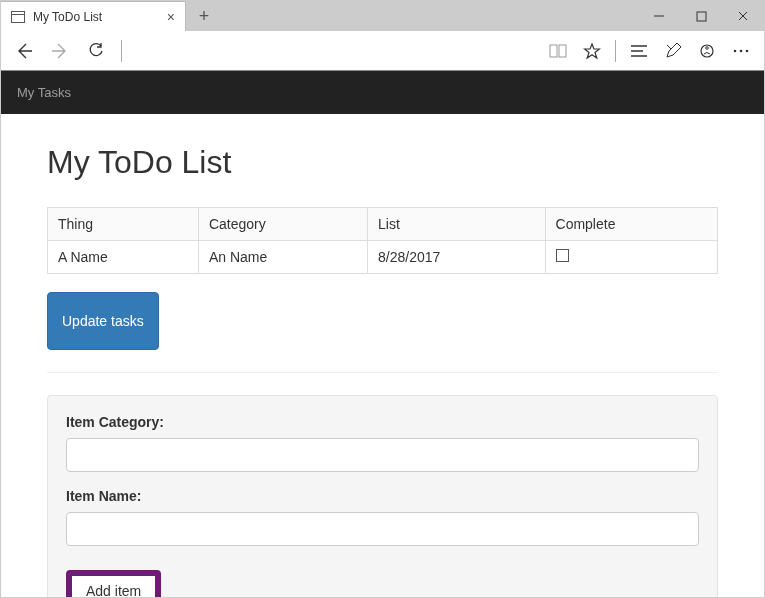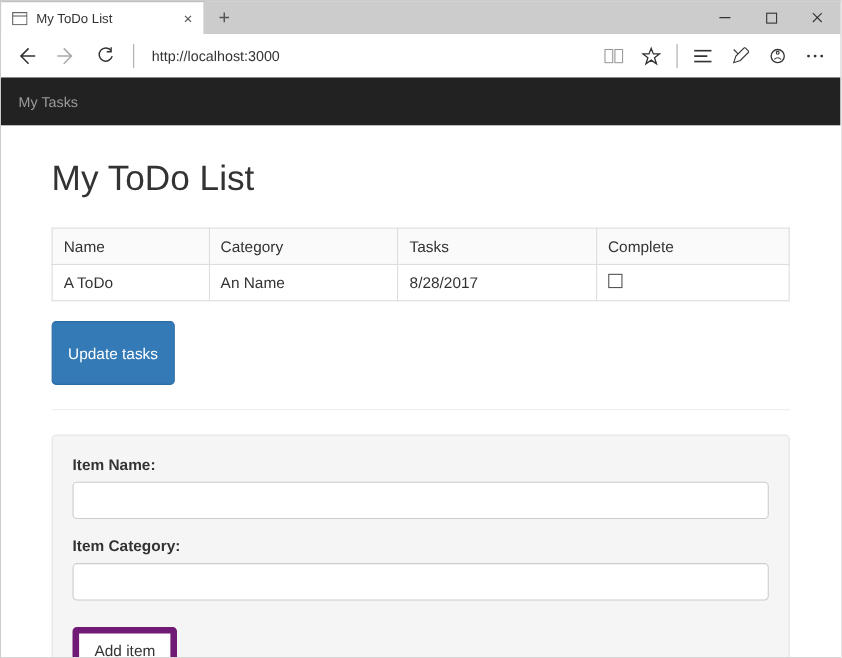--- a/index.html
+++ b/index.html
@@ -230,21 +230,20 @@
         <path d="M8 3 L15 10 L8 17 M15 10 H2" fill="none" stroke="#aaa" stroke-width="1.4"></path>
       </svg>
   </div>
   <div class="nav-btn">
     <svg width="18" height="18" viewBox="0 0 18 18">
         <path d="M14 4 A6 6 0 1 0 15 9" fill="none" stroke="#333" stroke-width="1.3"></path>
         <path d="M14 1 L14 5 L10 5" fill="none" stroke="#333" stroke-width="1.3"></path>
       </svg>
   </div>
   <div class="nav-sep"></div>
-  <input class="addr" value="http://localhost:3000" style="">
   <div class="nav-right">
     <div class="nav-btn">
       <svg width="18" height="14" viewBox="0 0 18 14">
           <rect x="1" y="1" width="7" height="12" fill="none" stroke="#999"></rect>
           <rect x="10" y="1" width="7" height="12" fill="none" stroke="#999"></rect>
         </svg>
     </div>
     <div class="nav-btn">
       <svg width="18" height="18" viewBox="0 0 18 18">
           <path d="M9 2 L11 7 L16.5 7 L12 10.5 L13.8 16 L9 12.7 L4.2 16 L6 10.5 L1.5 7 L7 7 Z" fill="none" stroke="#333" stroke-width="1.2"></path>
@@ -284,47 +283,47 @@
 <div class="page">
   <div class="brandbar">
     <span>My Tasks</span>
   </div>
   <div class="container">
     <h1 class="page-title">My ToDo List</h1>
 
     <table class="tasks">
       <thead>
         <tr>
-          <th>Name</th>
+          <th>Thing</th>
           <th>Category</th>
-          <th>Tasks</th>
+          <th>List</th>
           <th>Complete</th>
         </tr>
       </thead>
       <tbody>
         <tr>
-          <td>A ToDo</td>
+          <td>A Name</td>
           <td>An Name</td>
           <td>8/28/2017</td>
           <td>
             <span class="chk"></span>
           </td>
         </tr>
       </tbody>
     </table>
 
     <button class="btn-primary">Update tasks</button>
 
     <hr class="sep">
 
     <div class="well">
       <div class="form-group">
+        <label class="form-label">Item Category:</label>
+        <input class="form-input" type="text" style="">
+      </div>
+      <div class="form-group">
         <label class="form-label">Item Name:</label>
         <input class="form-input" type="text" style="">
       </div>
-      <div class="form-group">
-        <label class="form-label">Item Category:</label>
-        <input class="form-input" type="text" style="">
-      </div>
       <button class="btn-default">Add item</button>
     </div>
   </div>
 </div>
 
 </body></html>

